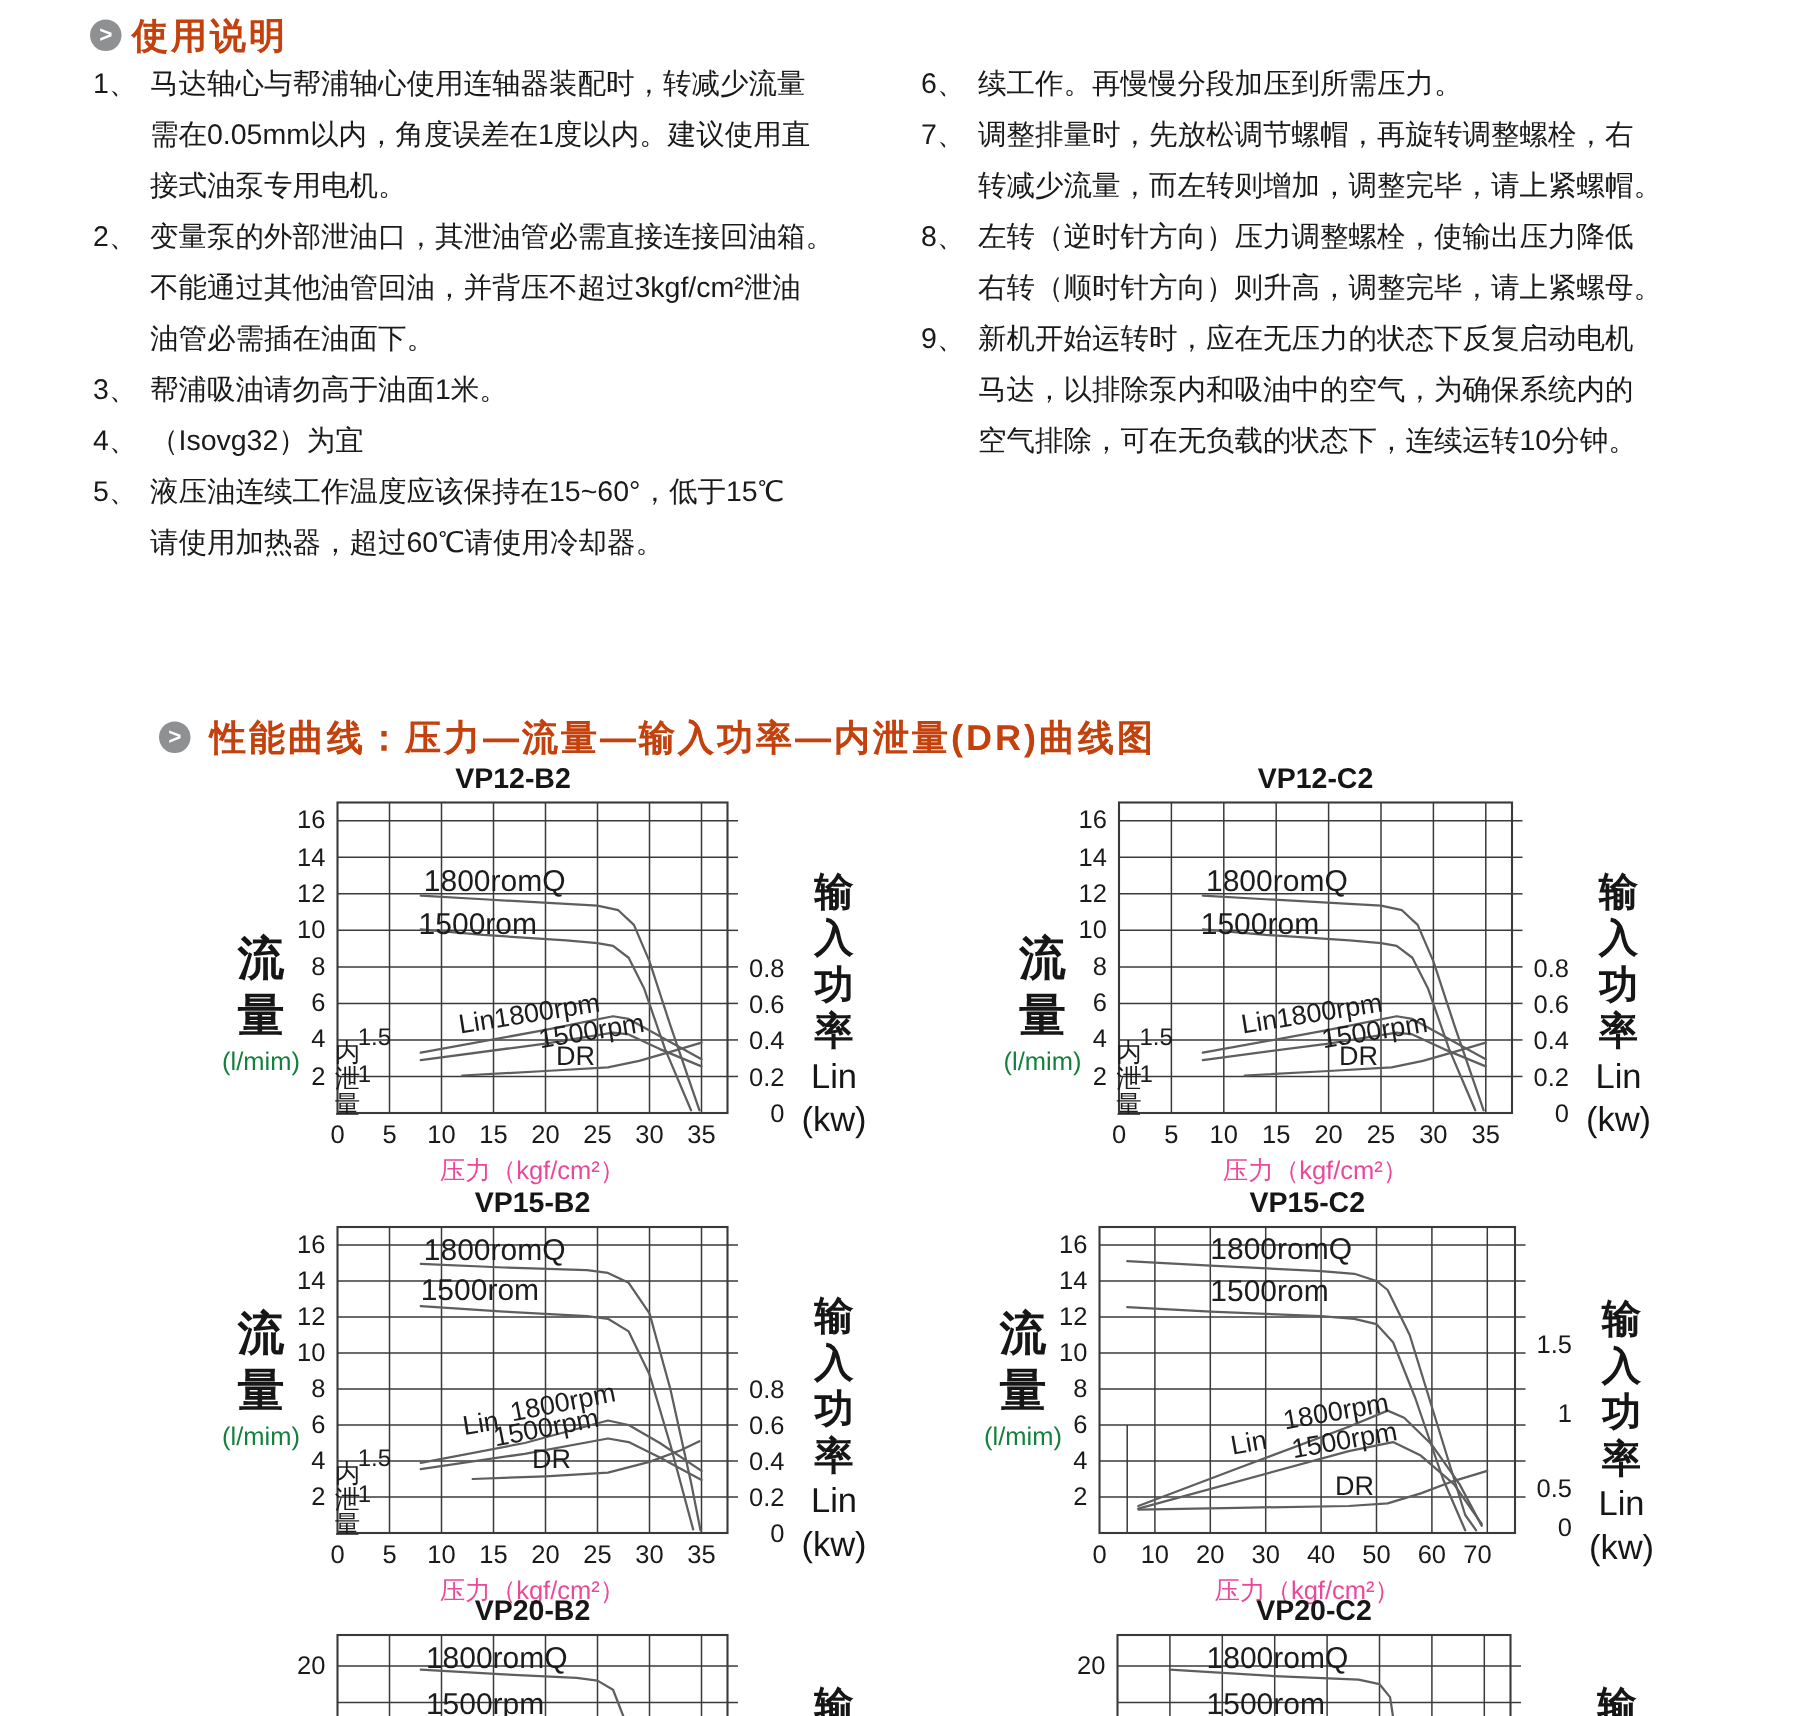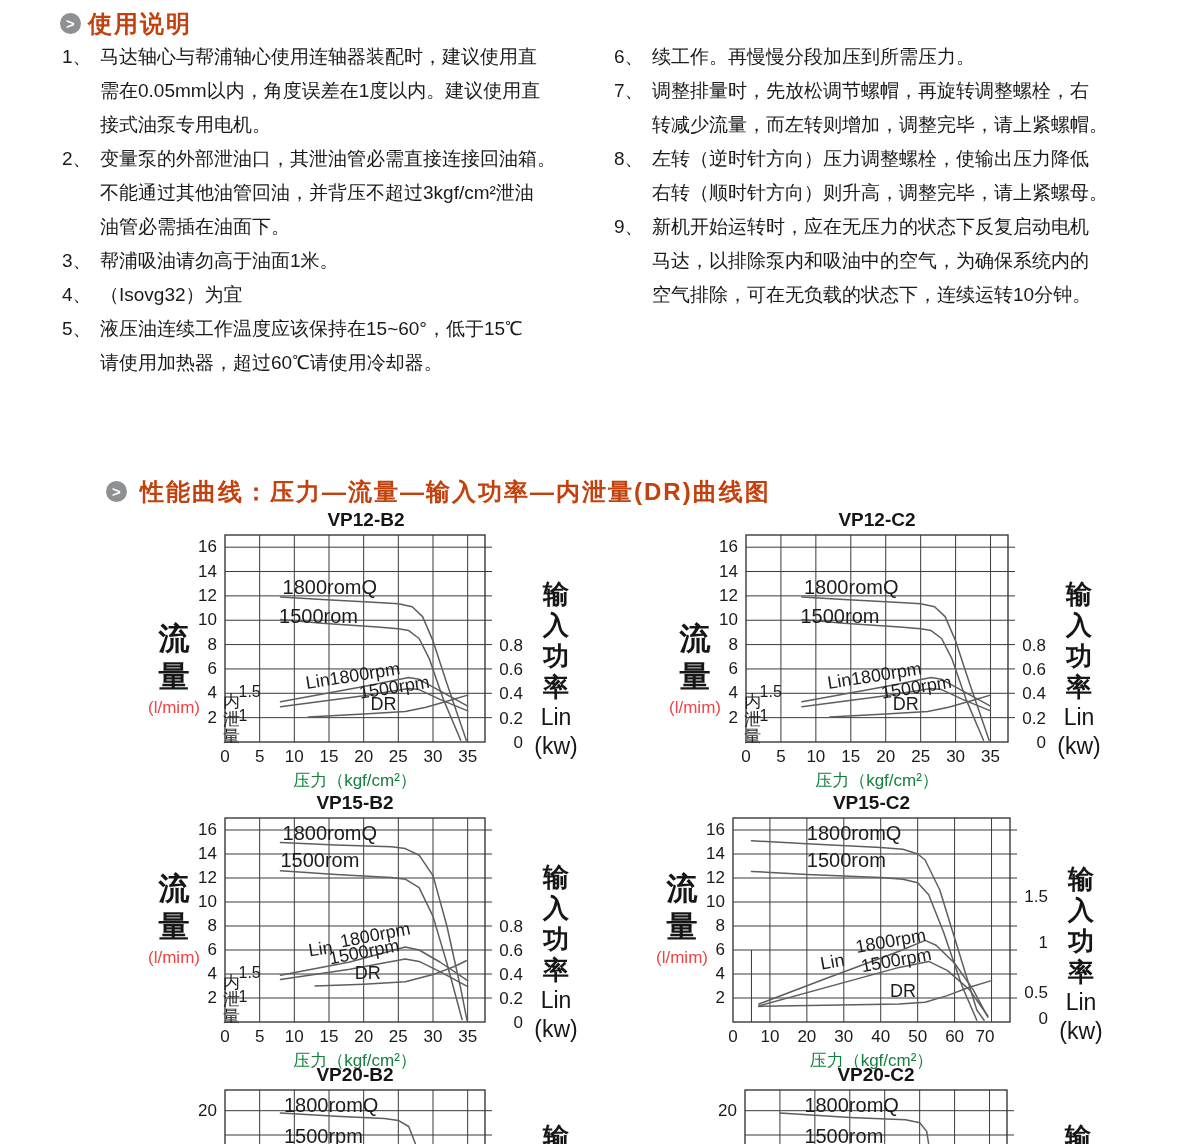--- a/index.html
+++ b/index.html
@@ -7,40 +7,40 @@
         font-family:"Liberation Sans",sans-serif;color:#1c1c1c;}
   .bullet{position:absolute;width:21px;height:21px;border-radius:50%;background:#8e9092;color:#fff;
           display:flex;align-items:center;justify-content:center;font-size:15px;font-weight:bold;line-height:1;}
   h1.sec,h2.sec{position:absolute;margin:0;font-size:24px;font-weight:bold;letter-spacing:2px;color:#c2410c;}
   .instr-col{position:absolute;font-size:19px;color:#1a1a1a;}
   .instr-item{display:flex;}
   .instr-num{width:38px;flex:none;line-height:34px;}
   .instr-lines{line-height:34px;}
   .c-title{position:absolute;text-align:center;font-size:19px;font-weight:bold;color:#161616;}
   .tick{position:absolute;font-size:17px;color:#1a1a1a;}
-  .xlabel{position:absolute;text-align:center;font-size:17px;color:#15803d;}
+  .xlabel{position:absolute;text-align:center;font-size:17px;color:#ec4899;}
   .leftbig{position:absolute;font-size:31px;font-weight:bold;text-align:center;line-height:38px;color:#161616;}
-  .leftsmall{position:absolute;font-size:17px;text-align:center;color:#ef4444;}
+  .leftsmall{position:absolute;font-size:17px;text-align:center;color:#15803d;}
   .rblock{position:absolute;text-align:center;color:#161616;}
   .rchar{font-size:26px;font-weight:bold;line-height:31px;}
   .rtxt{font-size:23px;line-height:29px;font-weight:normal;}
   svg{position:absolute;overflow:visible;}
 </style>
 </head>
 <body>
 
 <div id="page">
   <span class="bullet" style="left:60px;top:13px;">&gt;</span>
   <h1 class="sec" style="left:88px;top:8px;">使用说明</h1>
 
   <div id="instr-left" class="instr-col" style="left:62px;top:40px;width:548px;">
       <div class="instr-item">
         <div class="instr-num">1、</div>
         <div class="instr-lines">
-          <div>马达轴心与帮浦轴心使用连轴器装配时，建议使用直</div>
+          <div>马达轴心与帮浦轴心使用连轴器装配时，转减少流量</div>
           <div>需在0.05mm以内，角度误差在1度以内。建议使用直</div>
           <div>接式油泵专用电机。</div>
         </div>
       </div>
       <div class="instr-item">
         <div class="instr-num">2、</div>
         <div class="instr-lines">
           <div>变量泵的外部泄油口，其泄油管必需直接连接回油箱。</div>
           <div>不能通过其他油管回油，并背压不超过3kgf/cm²泄油</div>
           <div>油管必需插在油面下。</div>
@@ -94,21 +94,21 @@
           <div>马达，以排除泵内和吸油中的空气，为确保系统内的</div>
           <div>空气排除，可在无负载的状态下，连续运转10分钟。</div>
         </div>
       </div>
     </div>
 
   <span class="bullet" style="left:106px;top:481px;">&gt;</span>
   <h2 class="sec" style="left:140px;top:476px;">性能曲线：压力—流量—输入功率—内泄量(DR)曲线图</h2>
 
   <div id="charts">
-      <div class="c-title" style="left: 236px; top: 509px; width: 260px; position: absolute;">VP12-B2</div>
+      <div class="c-title" style="left: 212px; top: 509px; width: 260px; position: absolute;">VP12-B2</div>
       <svg width="270" height="209" style="left:225px;top:535px;">
         <line x1="34.666666666666664" y1="0" x2="34.666666666666664" y2="207" stroke="#3a3a3a" stroke-width="1"></line>
         <line x1="69.33333333333333" y1="0" x2="69.33333333333333" y2="207" stroke="#3a3a3a" stroke-width="1"></line>
         <line x1="104" y1="0" x2="104" y2="207" stroke="#3a3a3a" stroke-width="1"></line>
         <line x1="138.66666666666666" y1="0" x2="138.66666666666666" y2="207" stroke="#3a3a3a" stroke-width="1"></line>
         <line x1="173.33333333333334" y1="0" x2="173.33333333333334" y2="207" stroke="#3a3a3a" stroke-width="1"></line>
         <line x1="208" y1="0" x2="208" y2="207" stroke="#3a3a3a" stroke-width="1"></line>
         <line x1="242.66666666666666" y1="0" x2="242.66666666666666" y2="207" stroke="#3a3a3a" stroke-width="1"></line>
         <line x1="0" y1="182.64705882352942" x2="260" y2="182.64705882352942" stroke="#3a3a3a" stroke-width="1"></line>
         <line x1="260" y1="182.64705882352942" x2="267" y2="182.64705882352942" stroke="#3a3a3a" stroke-width="1"></line>

